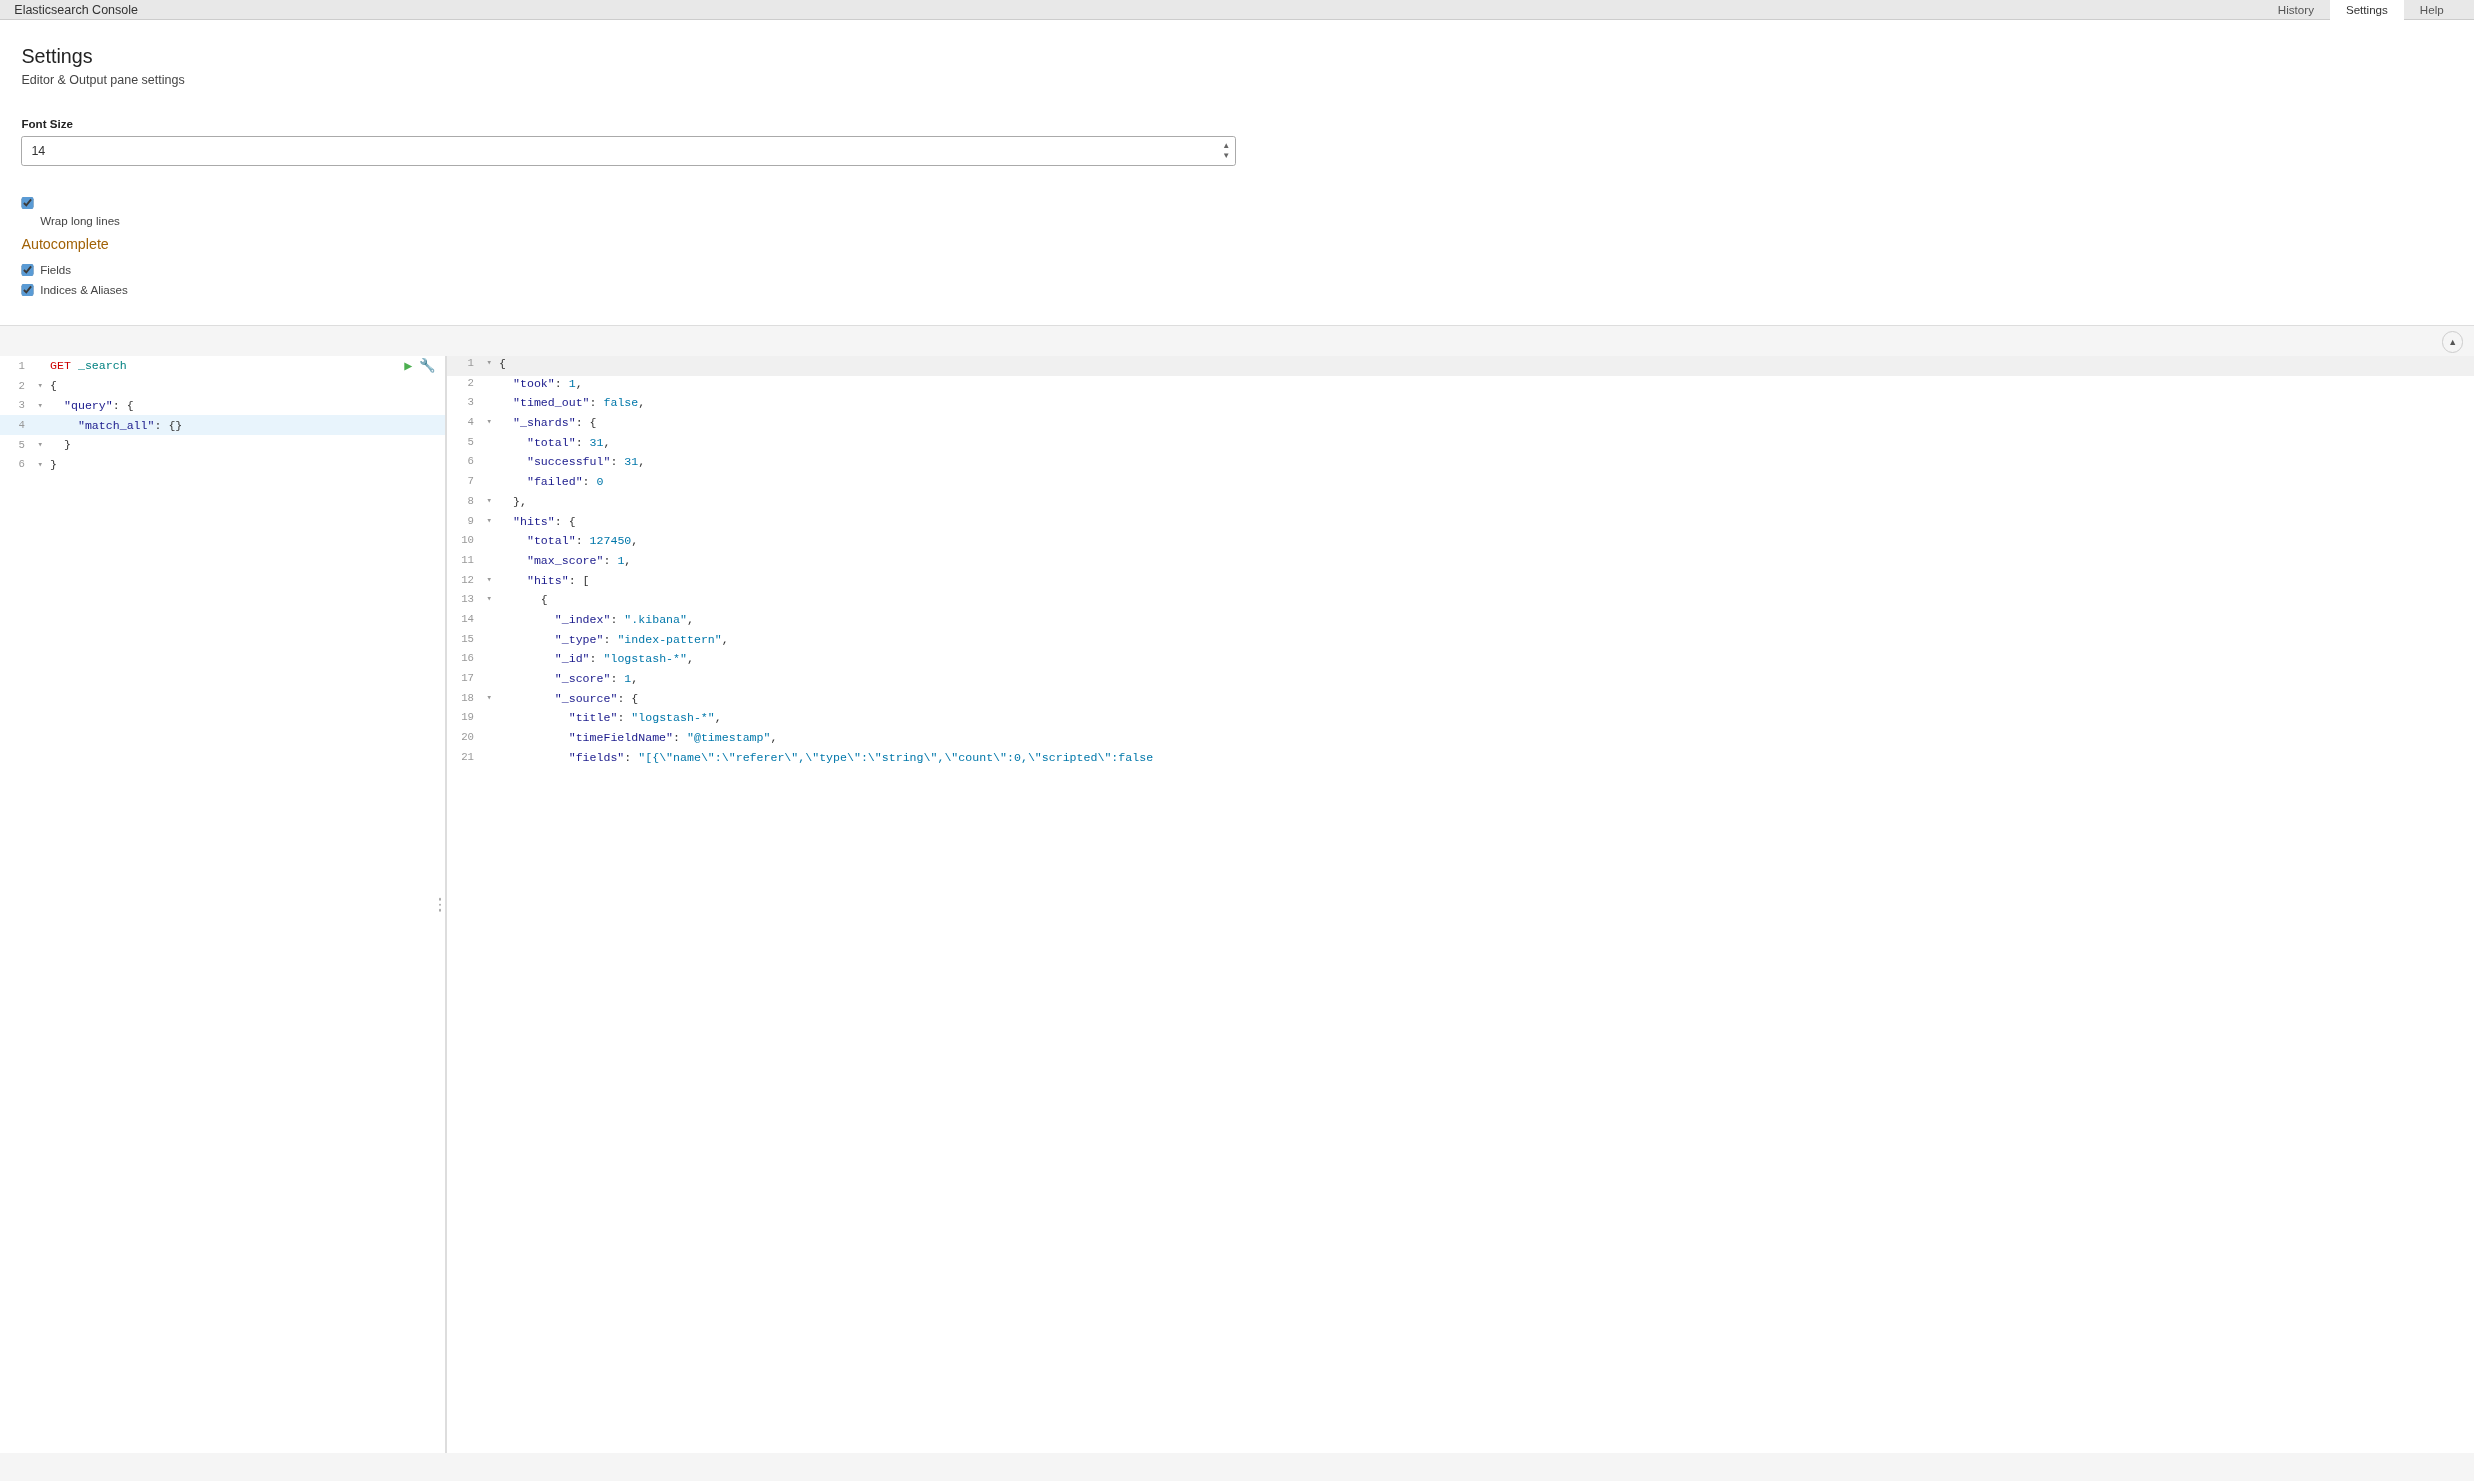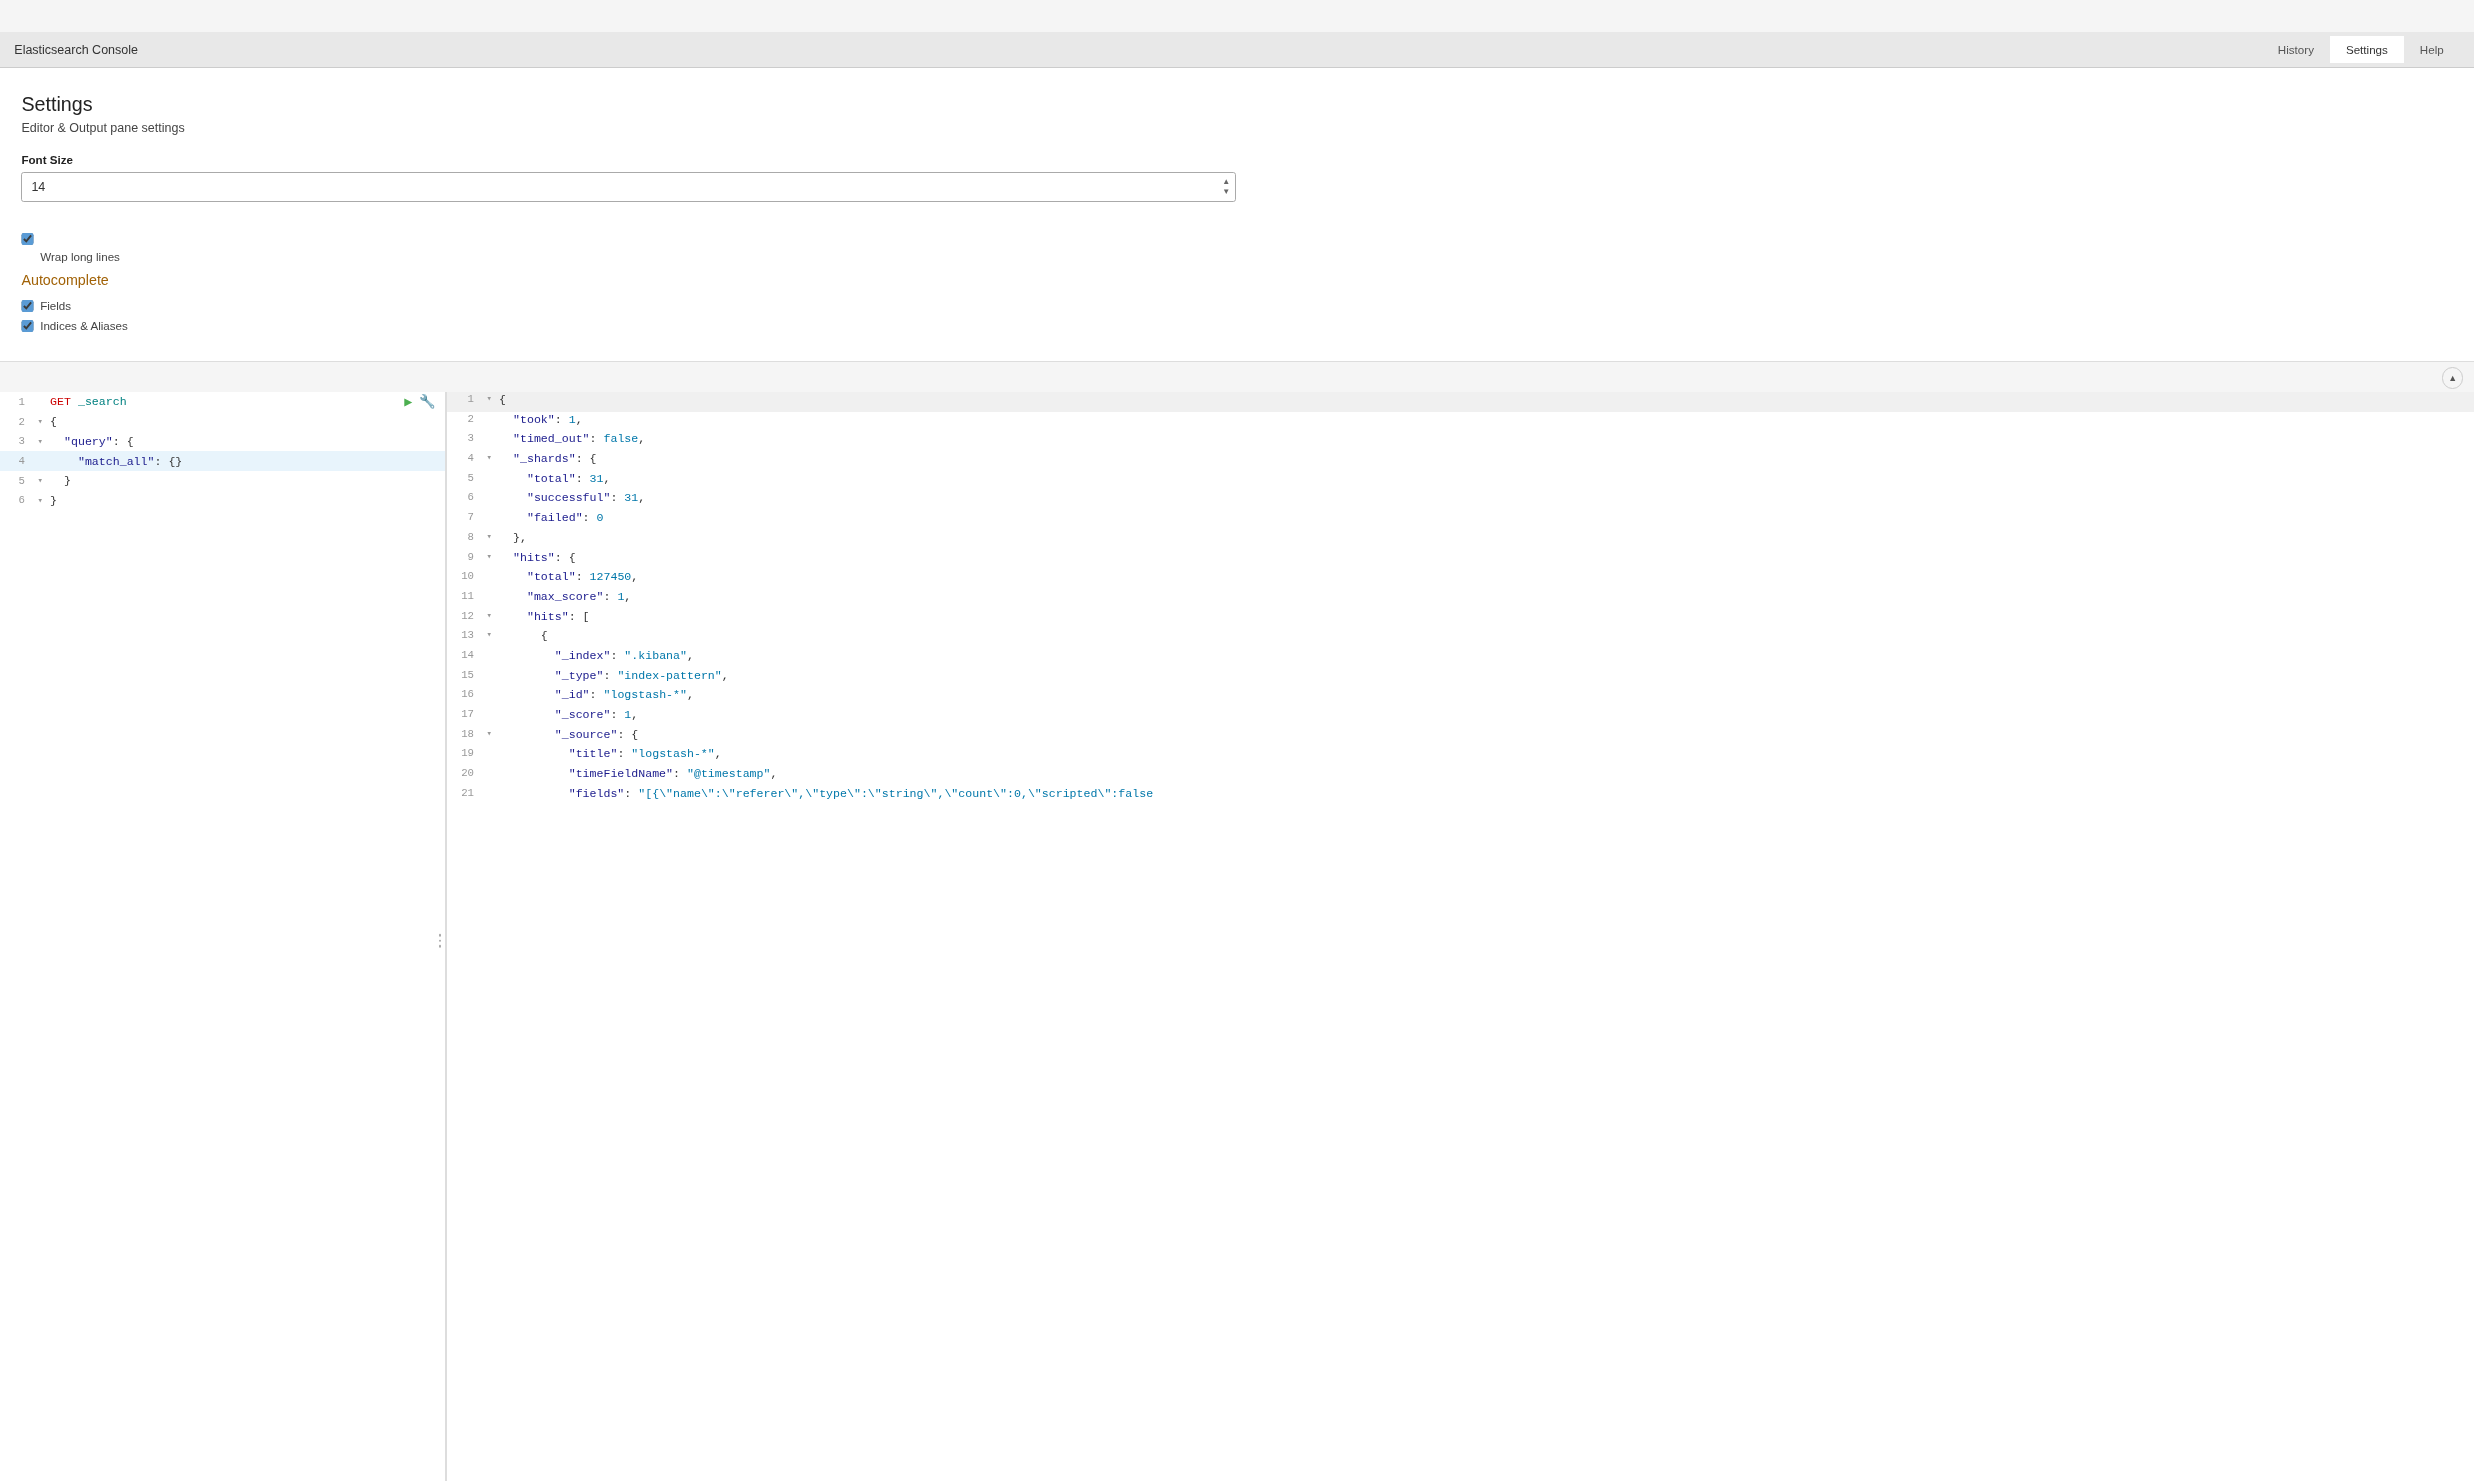--- a/index.html
+++ b/index.html
@@ -5,22 +5,21 @@
     * { box-sizing: border-box; margin: 0; padding: 0; }
     body { font-family: -apple-system, BlinkMacSystemFont, 'Segoe UI', sans-serif; background: #f5f5f5; font-size: 12.5px; color: #333; }
 
     
     .topbar {
       background: #e8e8e8;
       border-bottom: 0.9px solid #ccc;
       display: flex;
       align-items: center;
       padding: 0 14.3px;
-      height: 36px;
-      margin-top: 32px;
+      height: 20px;
     }
     .topbar-title {
       font-size: 12.5px;
       font-weight: 500;
       color: #333;
       flex: 1;
     }
     .topbar-nav {
       display: flex;
       gap: 0;
@@ -48,21 +47,21 @@
     }
     .settings-title {
       font-size: 19.7px;
       font-weight: 400;
       margin-bottom: 5.4px;
       color: #222;
     }
     .settings-subtitle {
       font-size: 12.5px;
       color: #444;
-      margin-bottom: 18px;
+      margin-bottom: 30px;
     }
     .field-label {
       font-size: 11.6px;
       font-weight: 700;
       color: #222;
       margin-bottom: 5.4px;
       display: block;
     }
     .font-size-input-wrapper {
       position: relative;

